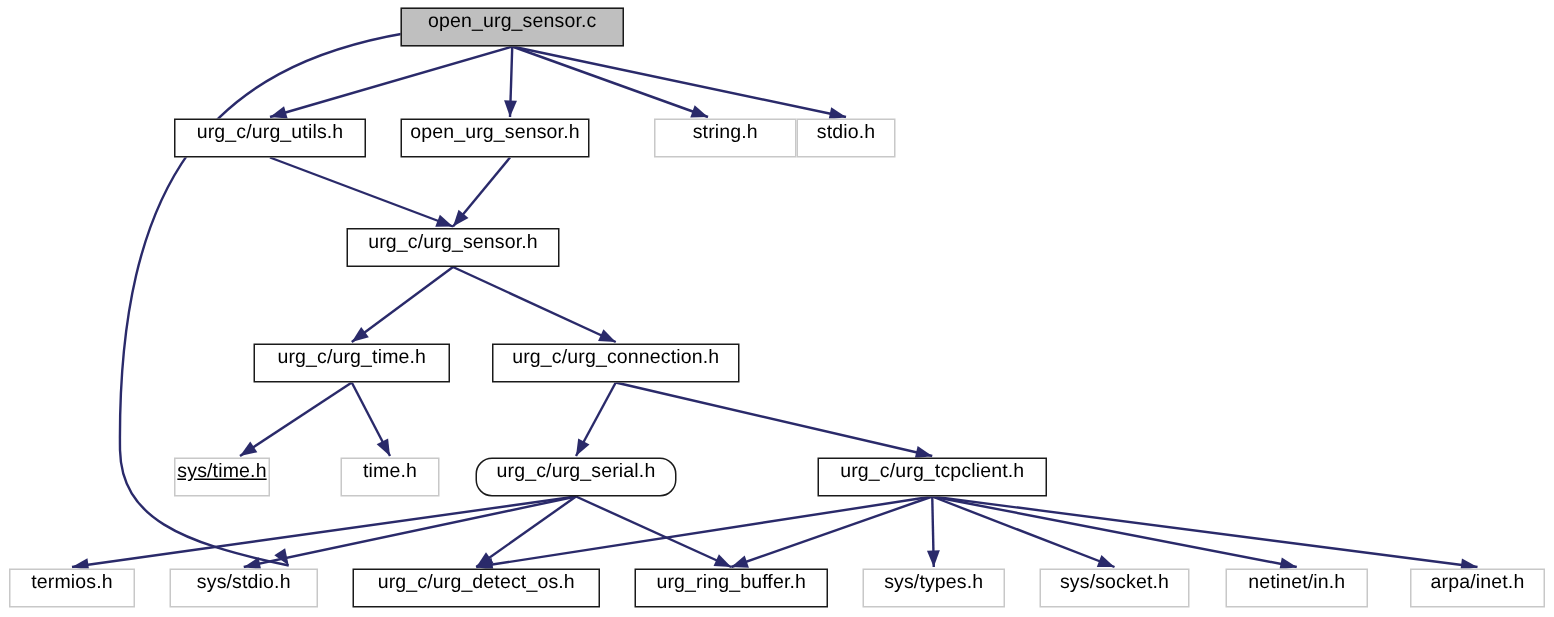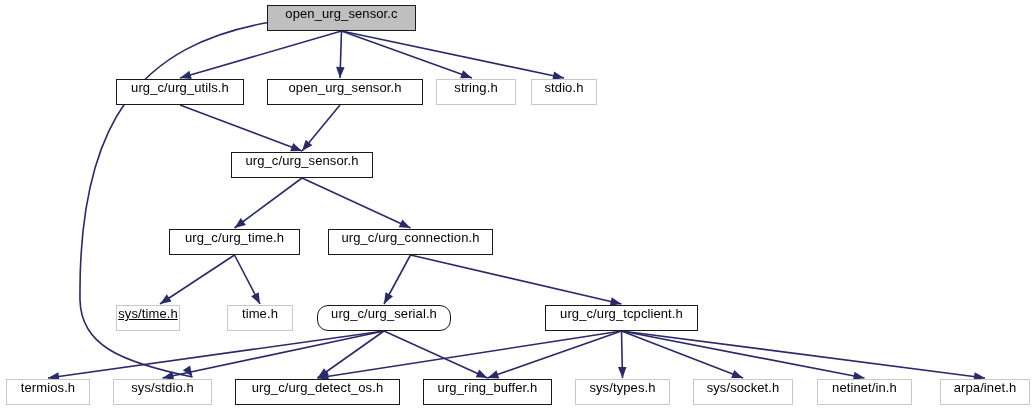--- a/index.html
+++ b/index.html
@@ -108,24 +108,24 @@
       <path class="edge-path" d="M 621.5 331 L 985 378"></path>
       <polygon class="edge-head" points="985,378 973.5394189843439,380.8539591418909 974.6422059306201,372.324957972286"></polygon>
     </svg>
   <div id="node-layer">
       <div class="node root" style="left: 267px; top: 5px; width: 149px; height: 26px;">
         <span class="node-label">open_urg_sensor.c</span>
       </div>
       <div class="node proj" style="left: 116px; top: 79px; width: 128px; height: 26px;">
         <span class="node-label">urg_c/urg_utils.h</span>
       </div>
-      <div class="node proj" style="left: 267px; top: 79px; width: 156px; height: 26px;">
+      <div class="node proj" style="left: 267px; top: 79px; width: 126px; height: 26px;">
         <span class="node-label">open_urg_sensor.h</span>
       </div>
-      <div class="node sys" style="left: 436px; top: 79px; width: 80px; height: 26px;">
+      <div class="node sys" style="left: 436px; top: 79px; width: 95px; height: 26px;">
         <span class="node-label">string.h</span>
       </div>
       <div class="node sys" style="left: 531px; top: 79px; width: 66px; height: 26px;">
         <span class="node-label">stdio.h</span>
       </div>
       <div class="node proj" style="left: 231px; top: 152px; width: 142px; height: 26px;">
         <span class="node-label">urg_c/urg_sensor.h</span>
       </div>
       <div class="node proj" style="left: 169px; top: 229px; width: 131px; height: 26px;">
         <span class="node-label">urg_c/urg_time.h</span>

